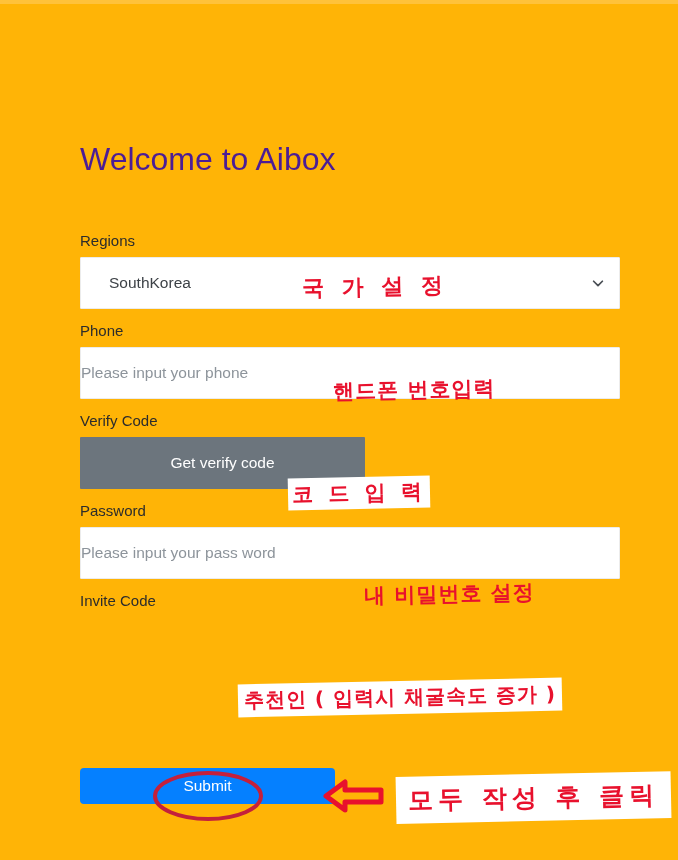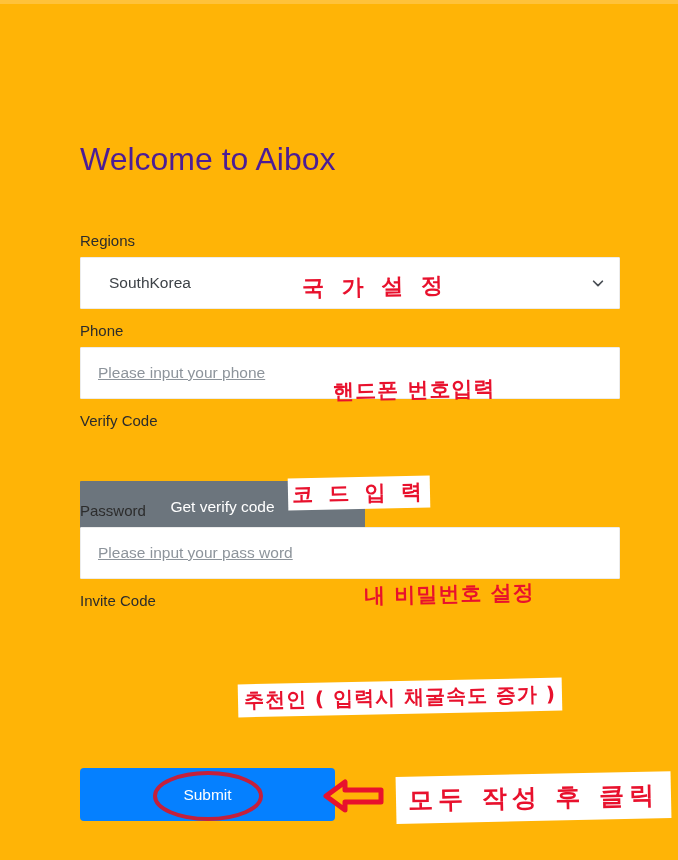--- a/index.html
+++ b/index.html
@@ -112,23 +112,21 @@
   }
   .control .value {
     font-size: 15.5px;
     color: #3d4247;
     padding-left: 28px;
     line-height: 52px;
   }
   .control .placeholder {
     font-size: 15.5px;
     color: #8d949b;
-    padding-left: 17px;
     line-height: 52px;
-    text-decoration: underline;
   }
   .chevron {
     position: absolute;
     right: 14px;
     top: 50%;
     transform: translateY(-50%);
     width: 14px;
     height: 14px;
   }
   .input-group {
@@ -148,37 +146,36 @@
     background: #6C757D;
     color: #FFFFFF;
     font-size: 15.5px;
     display: flex;
     align-items: center;
     justify-content: center;
     border: none;
     cursor: pointer;
     font-family: "Liberation Sans", sans-serif;
     border-radius: 1px;
-    margin-top: 44px;
   }
 
   
   .submit-row {
     position: absolute;
     left: 80px;
     top: 768px;
     width: 540px;
     height: 56px;
   }
   .submit-btn {
     position: absolute;
     left: 0;
     top: 0;
     width: 255px;
-    height: 53px;
+    height: 36px;
     background: #0580FF;
     color: #FFFFFF;
     font-size: 15.5px;
     border: none;
     border-radius: 4px;
     cursor: pointer;
     font-family: "Liberation Sans", sans-serif;
   }
 
   

